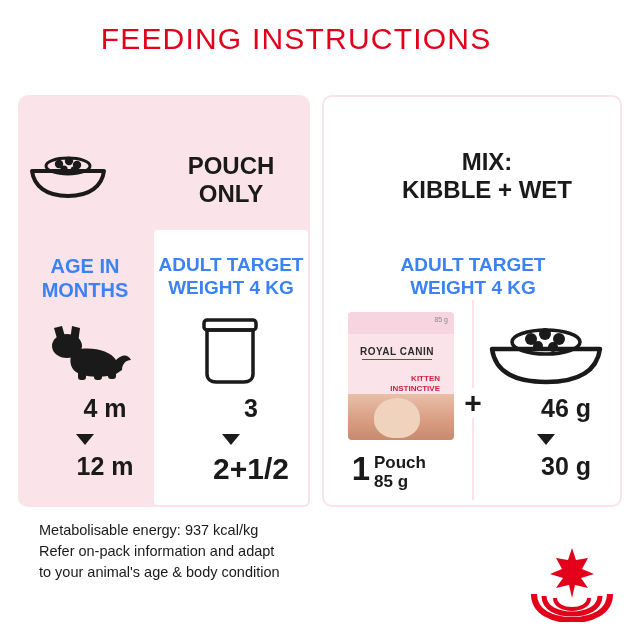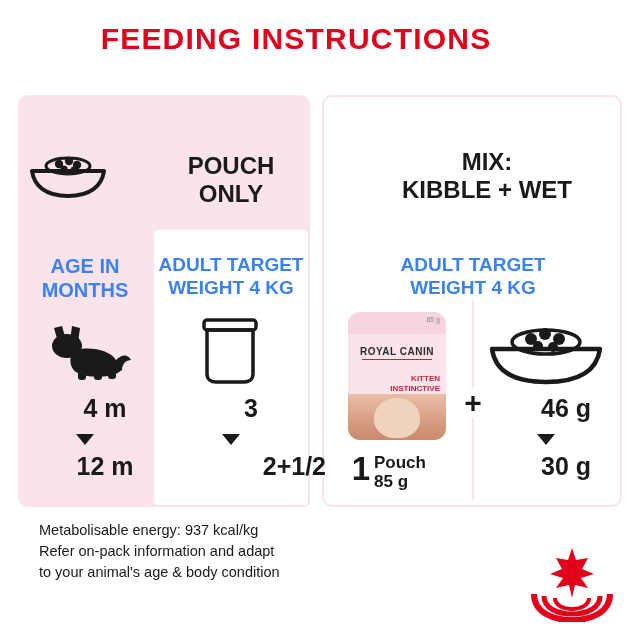--- a/index.html
+++ b/index.html
@@ -15,21 +15,21 @@
     background: #ffffff;
   }
 
   
   #title {
     position: absolute;
     top: 22px; left: 0; width: 592px;
     text-align: center;
     color: #e2001a;
     font-size: 30px;
-    font-weight: bold;
+    font-weight: normal;
     letter-spacing: 1.2px;
   }
 
   
   .panel {
     position: absolute;
     background: #fbe3ea;
     border-radius: 10px;
   }
   #panel-left  { left: 18px;  top: 95px; width: 292px; height: 412px; }
@@ -126,29 +126,29 @@
   
   #icon-cat { position: absolute; left: 36px; top: 320px; width: 100px; height: 62px; }
   #age-top    { left: 18px; top: 394px; width: 134px; font-size: 25px; }
   #age-arrow  { left: 76px; top: 434px; }
   #age-bottom { left: 18px; top: 452px; width: 134px; font-size: 25px; }
 
   
   #icon-pouch { position: absolute; left: 198px; top: 316px; width: 64px; height: 70px; }
   #po-top     { left: 156px; top: 394px; width: 150px; font-size: 25px; }
   #po-arrow   { left: 222px; top: 434px; }
-  #po-bottom  { left: 156px; top: 452px; width: 150px; font-size: 25px; text-align: right; }
+  #po-bottom  { left: 156px; top: 452px; width: 150px; font-size: 30px; }
 
   
   #pack {
     position: absolute;
     left: 348px; top: 312px;
-    width: 98px; height: 128px;
+    width: 106px; height: 128px;
     background: #fbe3ea;
-    border-radius: 12px;
+    border-radius: 4px;
     overflow: hidden;
   }
   #pack .pack-top {
     position: absolute; left: 0; top: 0; width: 100%; height: 22px;
     background: #f7d5e0;
   }
   #pack .pack-85 {
     position: absolute; right: 6px; top: 4px;
     font-size: 7px; color: #8a8a8a;
   }

